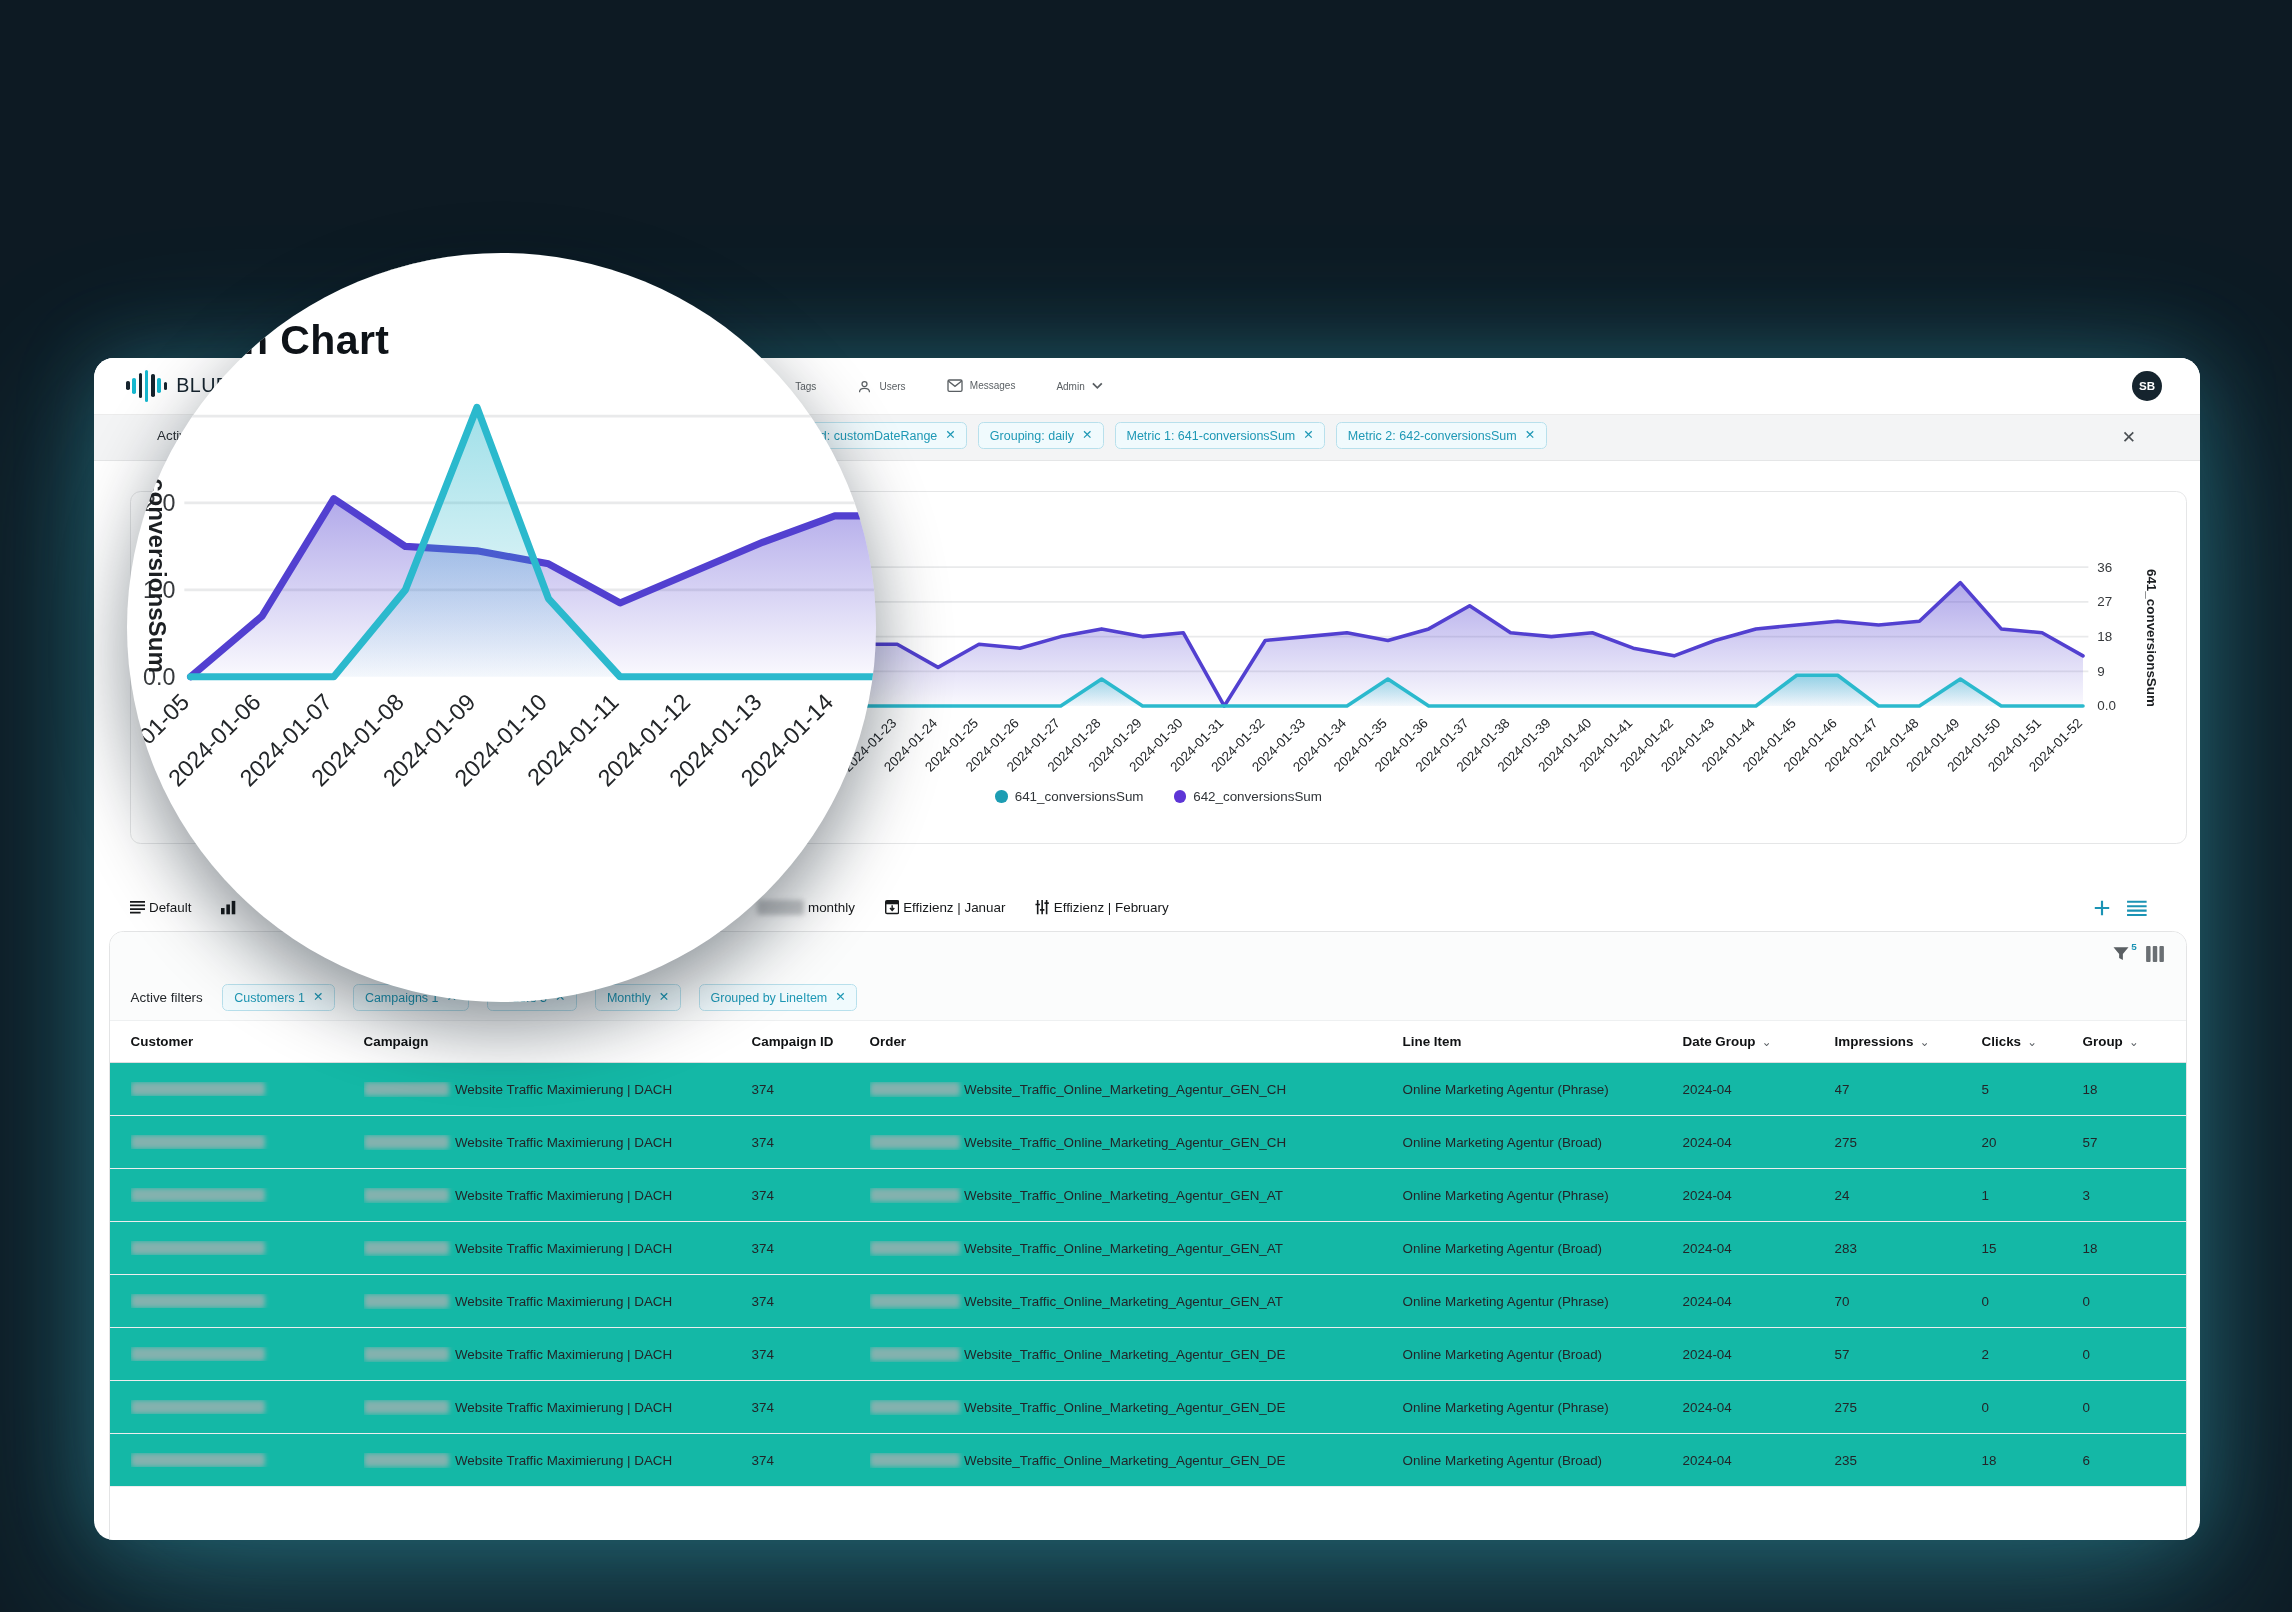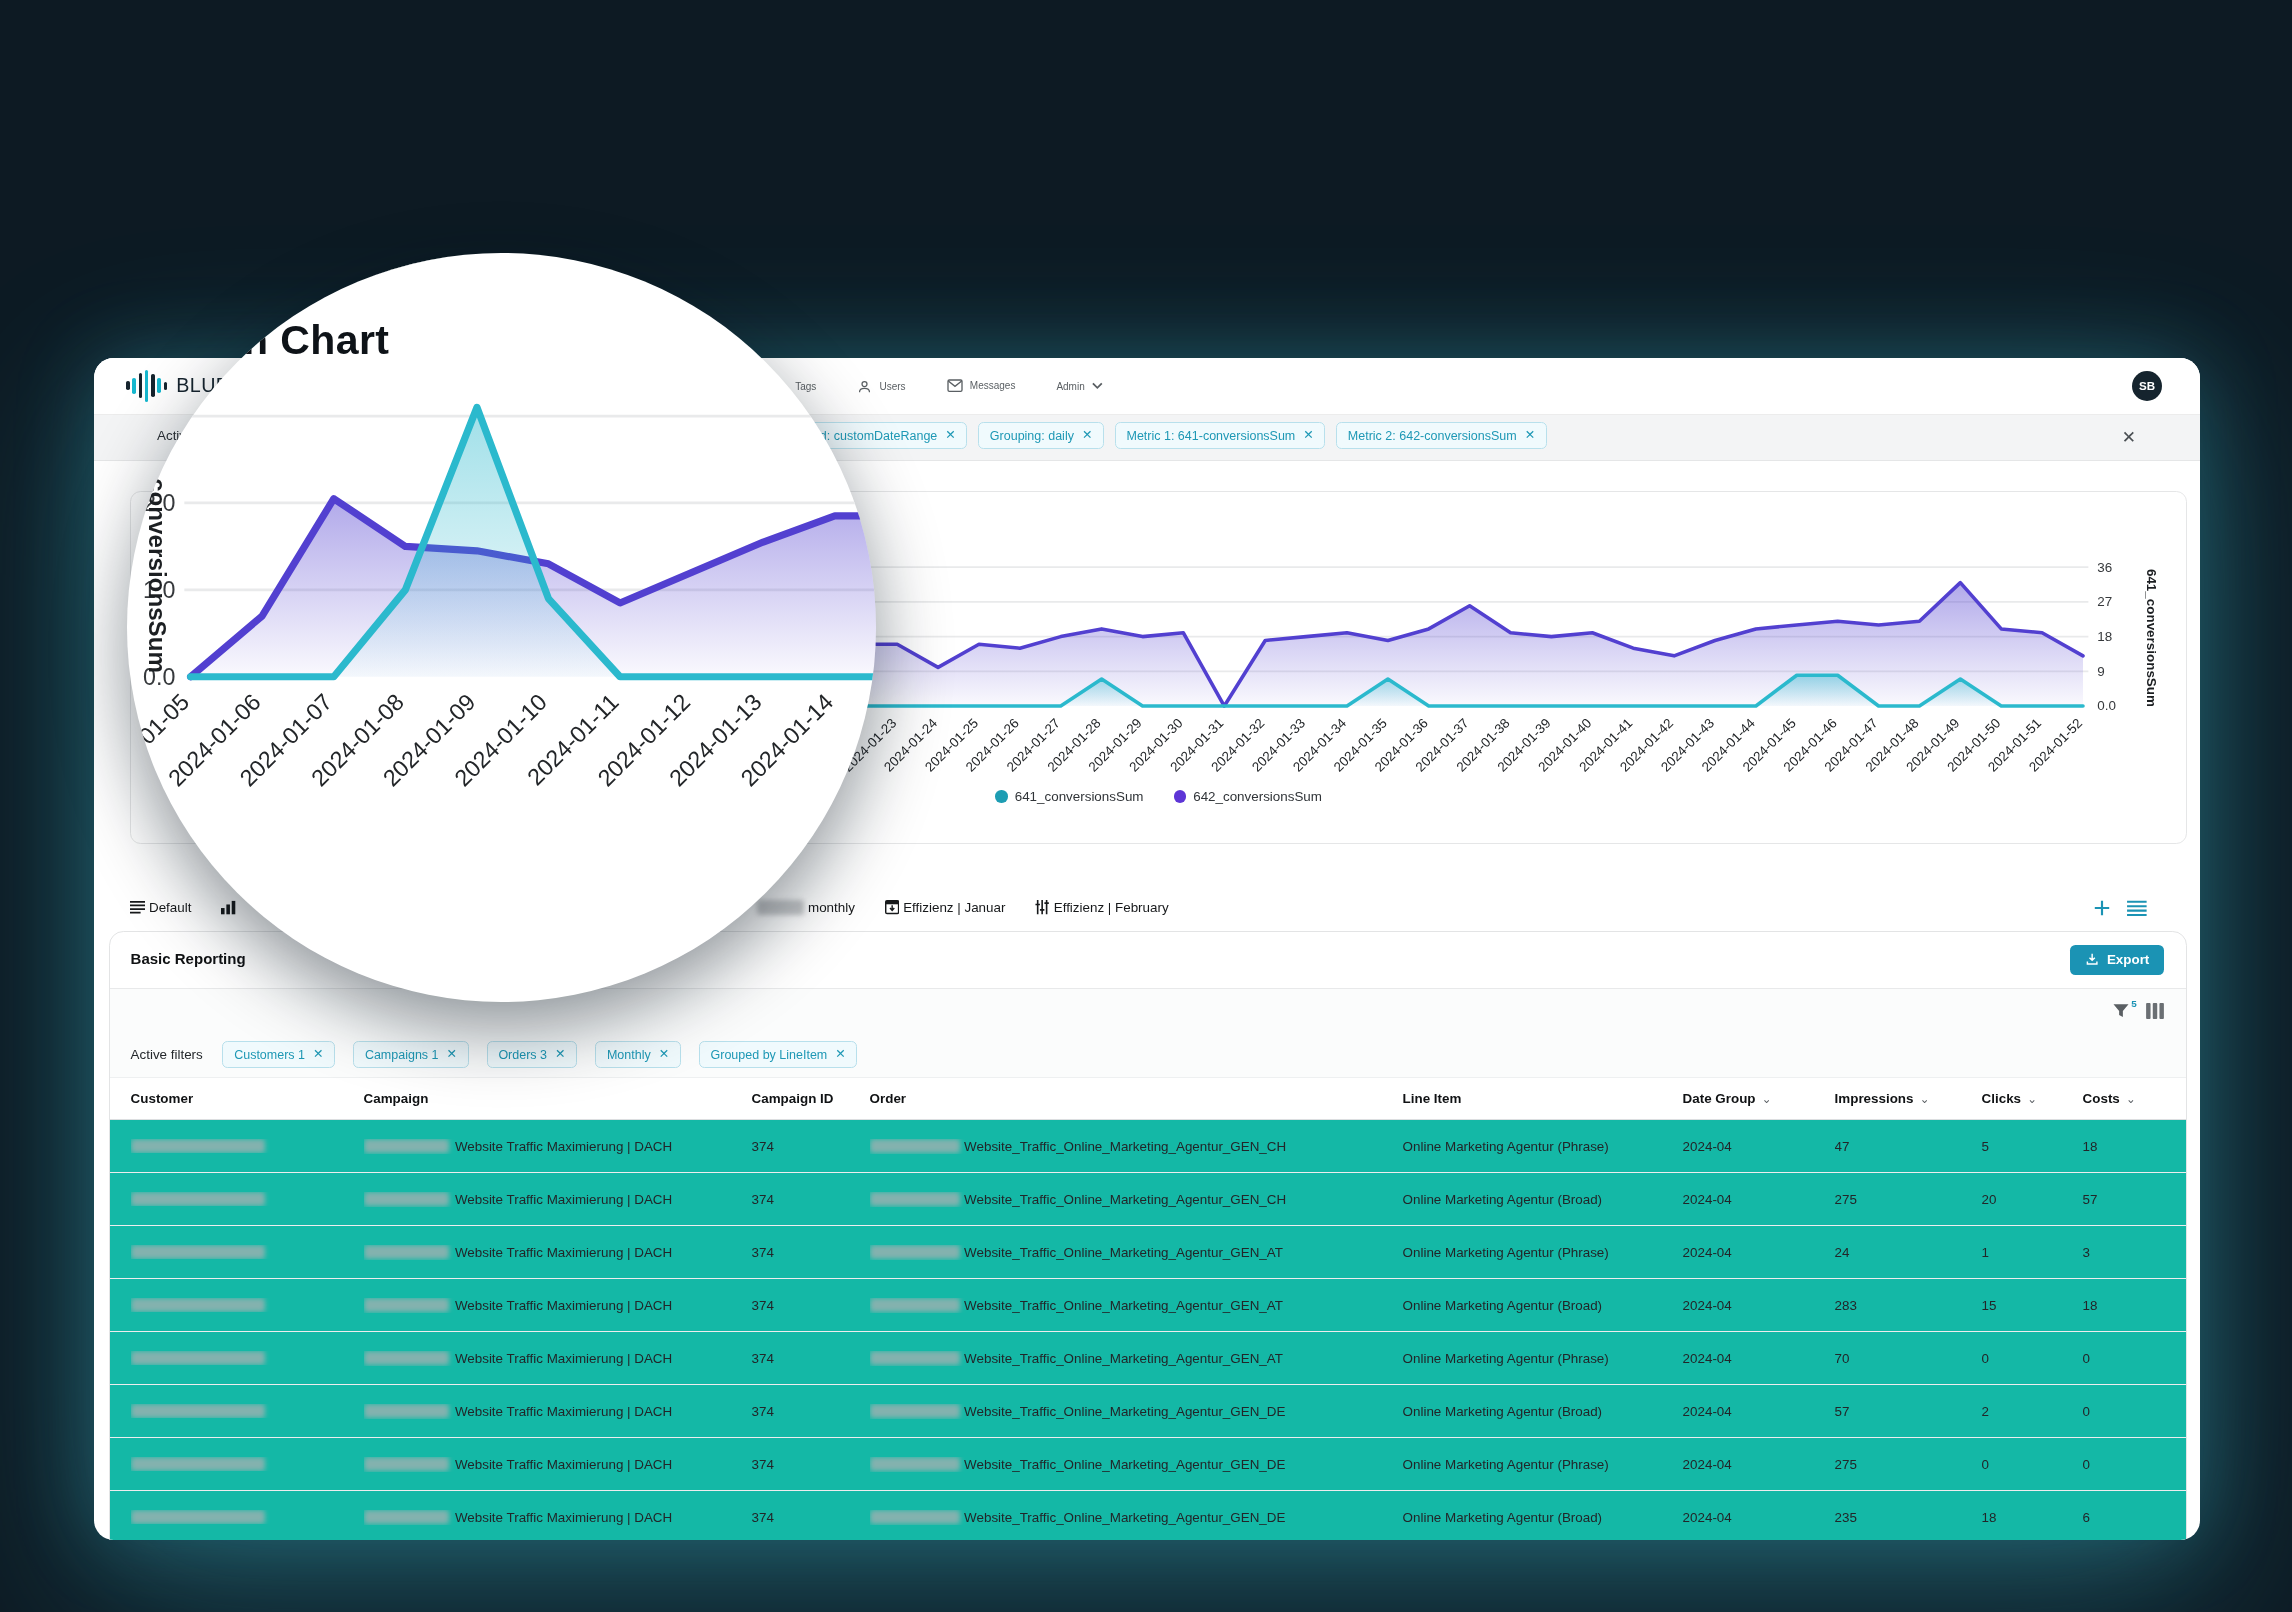--- a/index.html
+++ b/index.html
@@ -267,29 +267,20 @@
       <svg width="18" height="18" viewBox="0 0 20 20" stroke="#1b93b4" stroke-width="2.4" fill="none">
           <path d="M10 2v16M2 10h16"></path>
         </svg>
       <svg width="19.7" height="16" viewBox="0 0 22 18" stroke="#1b93b4" stroke-width="2.4" fill="none">
           <path d="M0 2h22M0 7h22M0 12h22M0 17h22"></path>
         </svg>
     </div>
   </div>
 
   <div class="report-card">
-    <div class="rc-header">
-      <span class="rc-title">Basic Reporting</span>
-      <button class="export-btn">
-        <svg width="14.3" height="14.3" viewBox="0 0 24 24" fill="none" stroke="#fff" stroke-width="2.4">
-            <path d="M12 3v10M7.5 9.5L12 14l4.5-4.5M4 16v4h16v-4"></path>
-          </svg>
-        <span>Export</span>
-      </button>
-    </div>
     <div class="rc-tools">
       <div class="tools">
         <span class="tool">
           <svg width="18" height="18" viewBox="0 0 24 24" fill="#5a5f63">
               <path d="M2 3h20l-7.5 9v8l-5-2.6V12z"></path>
             </svg>
           <sup>5</sup>
         </span>
         <span class="tool">
           <svg width="18" height="16" viewBox="0 0 20 18" fill="#6a6f73">
@@ -347,21 +338,21 @@
         </div>
         <div class="hcell">
           <span>Impressions</span>
           <span class="sort">⌄</span>
         </div>
         <div class="hcell">
           <span>Clicks</span>
           <span class="sort">⌄</span>
         </div>
         <div class="hcell">
-          <span>Costs</span>
+          <span>Group</span>
           <span class="sort">⌄</span>
         </div>
       </div>
     <div id="tableBody">
         <div class="trow row">
           <div class="cell">
             <span class="blob b-cust"></span>
           </div>
           <div class="cell">
             <span class="blob b-camp"></span>

